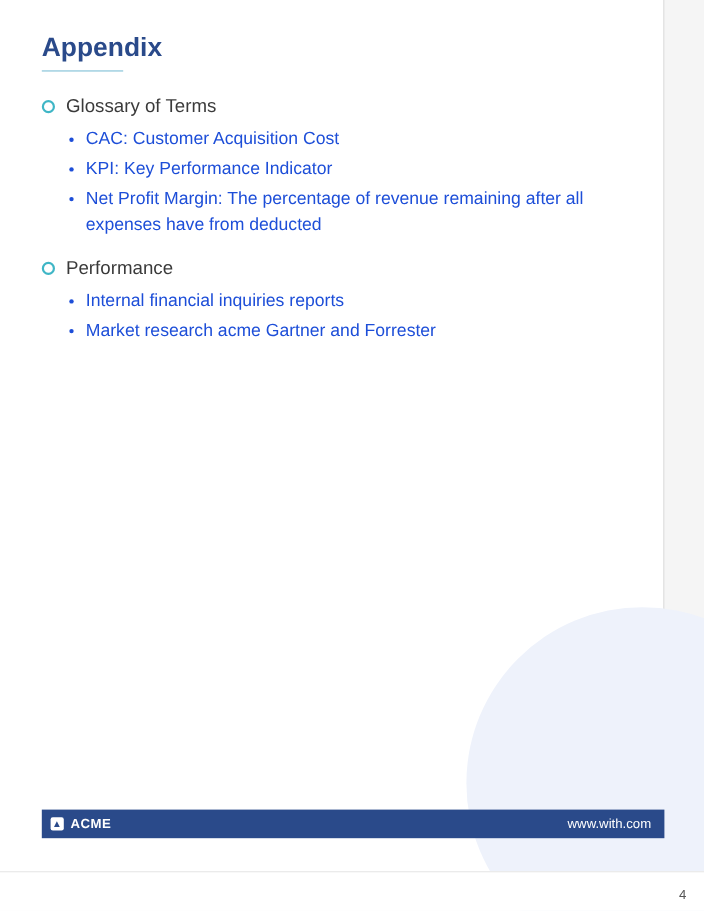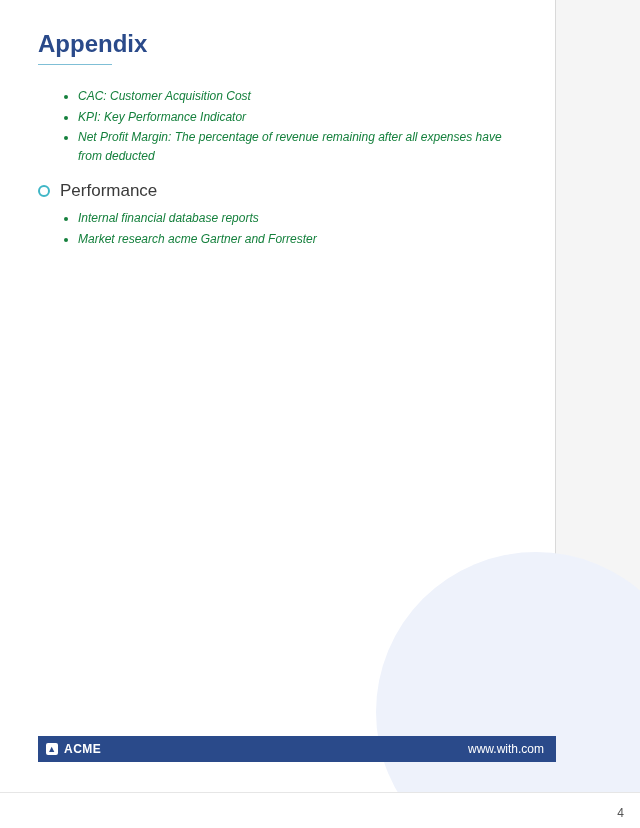--- a/index.html
+++ b/index.html
@@ -1,19 +1,19 @@
 <!DOCTYPE html>
 <html><head>
 <meta charset="utf-8">
 <style>
   * { box-sizing: border-box; margin: 0; padding: 0; }
   html, body { width: 640px; height: 828px; background: #f5f5f5; font-family: "Segoe UI", Arial, sans-serif; color: #2b2b2b; }
   .sheet {
     position: relative;
-    width: 556px;
+    width: 604px;
     height: 792px;
     background: #ffffff;
     margin: 0;
   }
   .right-border {
     position: absolute;
     top: 0; right: 0; width: 1px; height: 100%;
     background: #d9d9d9;
   }
   .content {
@@ -47,24 +47,23 @@
     flex: 0 0 auto;
   }
   .h2 {
     font-size: 17px;
     font-weight: 500;
     color: #3a3a3a;
   }
   ul.items {
     list-style: disc;
     padding-left: 40px;
-    font-size: 12px;
+    font-size: 16px;
     line-height: 1.55;
-    color: #15803d;
-    font-style: italic;
+    color: #1d4ed8;
   }
   ul.items li { margin-bottom: 2px; }
   .contact {
     position: absolute;
     left: 38px; right: 30px;
     top: 700px;
     font-size: 12.5px;
     line-height: 1.45;
     color: #2e2e2e;
   }
@@ -116,34 +115,38 @@
 
 <div class="sheet">
   <div class="right-border"></div>
   <div class="corner-blob"></div>
 
   <div class="content">
     <div class="h1">Appendix</div>
     <div class="rule"></div>
 
     <div class="section">
+      <div class="sec-head">
+        <span class="circ"></span>
+        <span class="h2">Glossary of Terms</span>
+      </div>
       <ul class="items">
         <li>CAC: Customer Acquisition Cost</li>
         <li>KPI: Key Performance Indicator</li>
         <li>Net Profit Margin: The percentage of revenue remaining after all expenses have from deducted</li>
       </ul>
     </div>
 
     <div class="section">
       <div class="sec-head">
         <span class="circ"></span>
         <span class="h2">Performance</span>
       </div>
       <ul class="items">
-        <li>Internal financial database reports</li>
+        <li>Internal financial inquiries reports</li>
         <li>Market research acme Gartner and Forrester</li>
       </ul>
     </div>
   </div>
 
 
   <div class="footerbar">
     <span class="brand">
       <span class="brand-icon">▲</span>
       <span>ACME</span>

